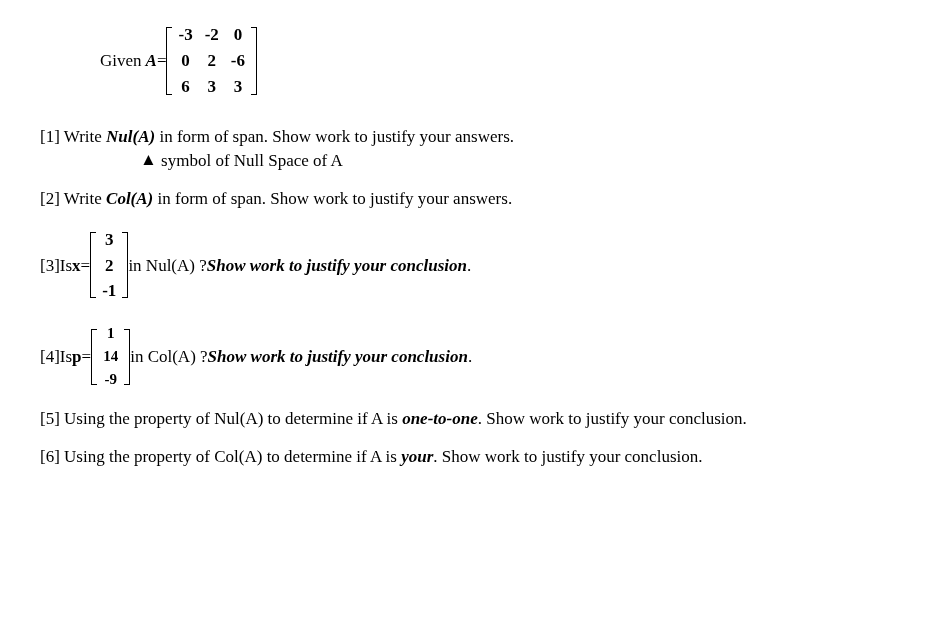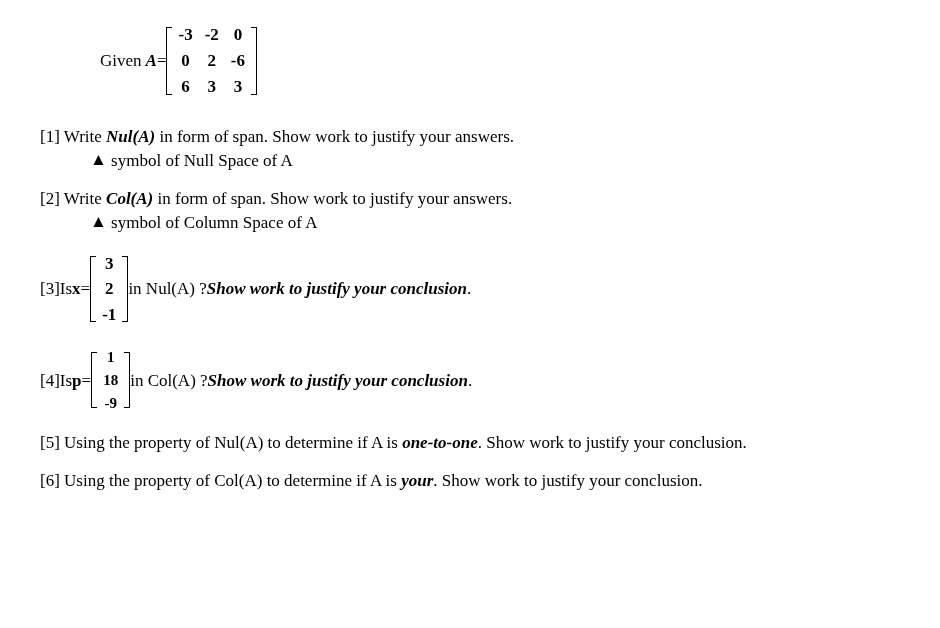--- a/index.html
+++ b/index.html
@@ -47,21 +47,21 @@
     text-align: center;
     padding: 2px 0;
   }
   .matrix-cells > span {
     padding: 1px 6px;
   }
   .question {
     margin: 14px 0;
   }
   .q-hint {
-    margin-left: 50px;
+    margin-left: 100px;
   }
   .triangle {
     display: inline-block;
     transform: translateY(-1px);
   }
   .bold {
     font-weight: bold;
   }
   .bolditalic {
     font-weight: bold;
@@ -110,23 +110,20 @@
 
 <div class="question">
   <span>[1]</span><span> Write </span><span class="bolditalic">Nul(A)</span><span> in form of span.  Show work to justify your answers.</span>
   <div class="q-hint">
     <span class="triangle">▲</span><span> symbol of Null Space of A</span>
   </div>
 </div>
 
 <div class="question">
   <span>[2]</span><span> Write </span><span class="bolditalic">Col(A)</span><span> in form of span.  Show work to justify your answers.</span>
-  <div class="q-hint">
-    <span class="triangle">▲</span><span> symbol of Column Space of A</span>
-  </div>
 </div>
 
 <div class="question q3">
   <span>[3]</span>
     <span> Is </span>
     <span class="bold">x</span>
     <span> =</span>
   <span class="inline-math matrix">
     <span class="bracket bracket-l" style="height:64px;width:5px;"></span>
     <span class="matrix-cells">
@@ -143,21 +140,21 @@
 
 <div class="question q4">
   <span>[4]</span>
     <span> Is </span>
     <span class="bold">p</span>
     <span>=</span>
   <span class="inline-math matrix" style="font-size:15px;">
     <span class="bracket bracket-l" style="height:54px;width:5px;"></span>
     <span class="matrix-cells">
       <span>1</span>
-      <span>18</span>
+      <span>14</span>
       <span>-9</span>
     </span>
     <span class="bracket bracket-r" style="height:54px;width:5px;"></span>
   </span>
   <span> in Col(A) ?  </span>
     <span class="bolditalic">Show work to justify your conclusion</span>
     <span>.</span>
 </div>
 
 <div class="question">

